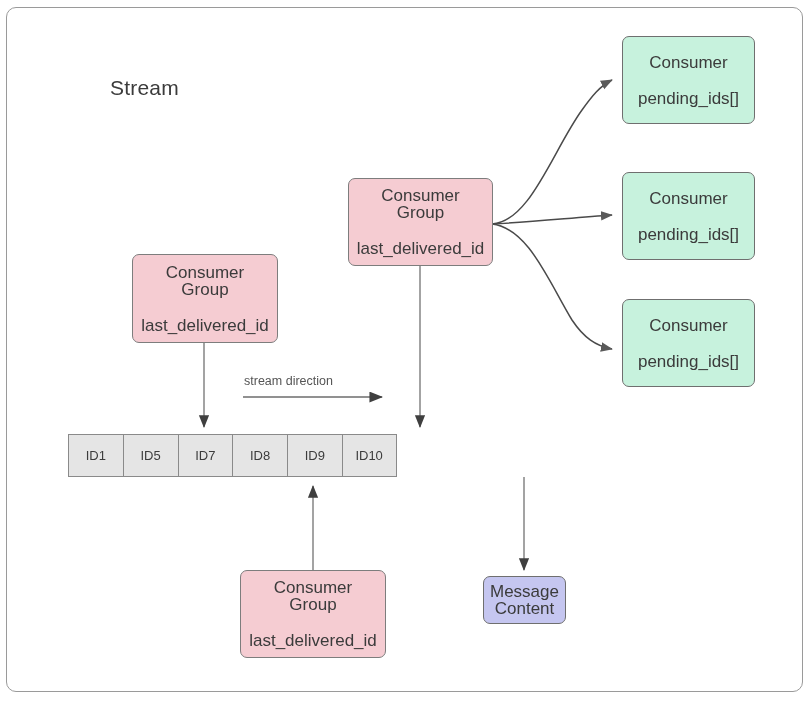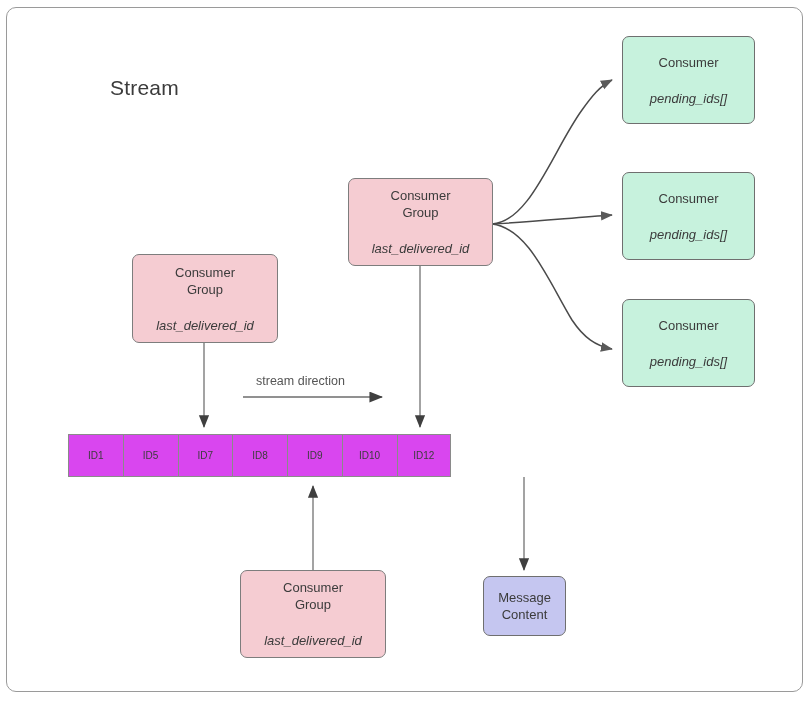--- a/index.html
+++ b/index.html
@@ -46,59 +46,59 @@
   .node {
     position: absolute;
     box-sizing: border-box;
     border: 1.3px solid #787878;
     border-radius: 7px;
     display: flex;
     flex-direction: column;
     align-items: center;
     justify-content: center;
     color: #3b3b3b;
-    font-size: 13px;
+    font-size: 17px;
     line-height: 17px;
     text-align: center;
   }
   .node.pink   { background: #f5ccd2; border-color: #7d7d7d; }
   .node.green  { background: #c7f2dd; border-color: #6f6f6f; }
   .node.purple { background: #c5c6f0; border-color: #6f6f6f; }
 
   .node .title-block { white-space: pre-line; }
-  .node .sub-block { margin-top: 19px; font-style: italic; }
+  .node .sub-block { margin-top: 19px; }
   .node.purple .title-block { white-space: pre-line; }
 
   
   #stream-row {
     position: absolute;
     left: 68px;
     top: 434px;
     height: 43px;
     display: flex;
   }
   .stream-cell {
     box-sizing: border-box;
     width: 54.75px;
     height: 43px;
     border: 1.2px solid #8a8a8a;
     border-right-width: 0;
-    background: #d946ef;
+    background: #e5e5e5;
     display: flex;
     align-items: center;
     justify-content: center;
-    font-size: 10px;
+    font-size: 13px;
     color: #3c3c3c;
   }
   .stream-cell:last-child { border-right-width: 1.2px; }
 
   
   #stream-direction-label {
     position: absolute;
-    left: 256px;
+    left: 244px;
     top: 374px;
     font-size: 12.5px;
     color: #555555;
     white-space: nowrap;
   }
   
   #arrows {
     position: absolute;
     left: 0;
     top: 0;
@@ -187,28 +187,27 @@
   <div class="node green" style="left:622px; top:172px; width:133px; height:88px;">
     <div class="title-block">Consumer</div>
     <div class="sub-block">pending_ids[]</div>
   </div>
 
   <div class="node green" style="left:622px; top:299px; width:133px; height:88px;">
     <div class="title-block">Consumer</div>
     <div class="sub-block">pending_ids[]</div>
   </div>
 
-  <div class="node purple" style="left:483px; top:576px; width:83px; height:60px;">
+  <div class="node purple" style="left:483px; top:576px; width:83px; height:48px;">
     <div class="title-block">Message
 Content</div>
   </div>
 
   <div id="stream-row">
     <div class="stream-cell">ID1</div>
     <div class="stream-cell">ID5</div>
     <div class="stream-cell">ID7</div>
     <div class="stream-cell">ID8</div>
     <div class="stream-cell">ID9</div>
     <div class="stream-cell">ID10</div>
-    <div class="stream-cell">ID12</div>
   </div>
 
 </div>
 
 </body></html>

